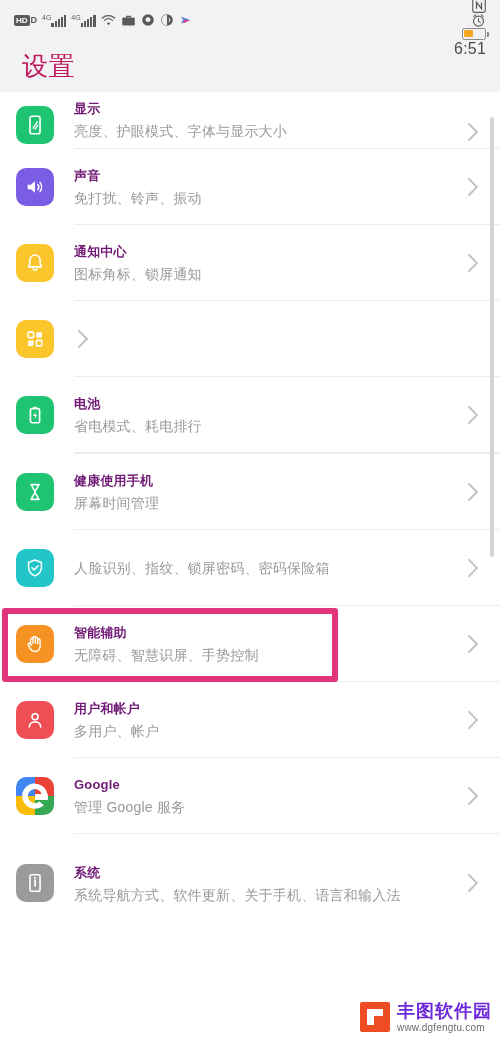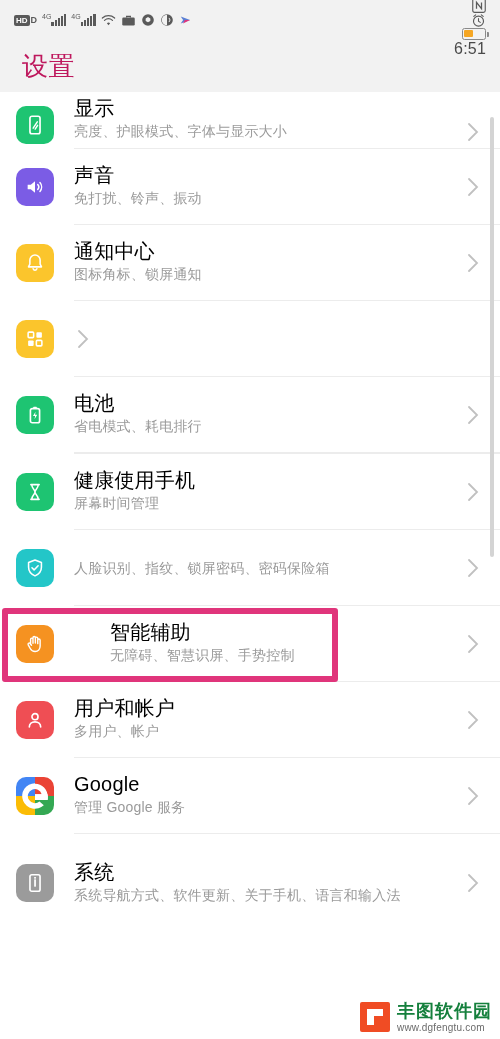--- a/index.html
+++ b/index.html
@@ -18,21 +18,21 @@
 
   
   .statusbar {
     position: relative;
     height: 40px;
     background: #f2f2f2;
     display: flex;
     align-items: center;
     padding: 0 14px;
   }
-  .sb-left { display: flex; gap: 5px; }
+  .sb-left { display: flex; align-items: center; gap: 5px; }
   .sb-right { margin-left: auto; display: flex; align-items: flex-end; gap: 0; flex-direction: column; }
   .sb-ico { display: inline-flex; align-items: center; justify-content: center; color: #5a5a5a; }
   .hd-badge {
     font-size: 8px; font-weight: bold; color: #ffffff; background: #5a5a5a;
     border-radius: 2px; padding: 1px 2px; letter-spacing: 0;
     line-height: 9px;
   }
   .hd-wrap { display: inline-flex; align-items: center; gap: 1px; }
   .hd-d { font-size: 9px; font-weight: bold; color: #5a5a5a; line-height: 9px; }
   .sig { display: inline-flex; align-items: flex-end; gap: 1px; height: 13px; }
@@ -83,30 +83,30 @@
   }
   .row.cut { min-height: 56px; align-items: flex-end; padding-bottom: 6px; }
   .ico {
     width: 38px; height: 38px; border-radius: 10px;
     flex: 0 0 38px;
     display: flex; align-items: center; justify-content: center;
     margin-right: 20px;
   }
   .ico svg { display:block; }
   .texts { flex: 1 1 auto; min-width: 0; padding-right: 6px; }
-  .t1 { font-size: 20px; color: #000000; font-weight: normal; line-height: 23px; letter-spacing: .2px; }
+  .t1 { font-size: 13px; color: #701a75; font-weight: bold; line-height: 23px; letter-spacing: .2px; }
   .t2 { font-size: 14px; color: #9a9a9a; line-height: 21px; margin-top: 1px; letter-spacing: .2px; }
   .chev { flex: 0 0 18px; width: 18px; color: #b9b9b9; display:flex; align-items:center; justify-content:center; }
   .chev svg { display: block; }
   .divider {
     height: 1px; background: #ececec; margin-left: 74px; margin-right: 0px;
   }
 
   
-  .hl-row { position: relative; gap: 36px; }
+  .hl-row { position: relative; }
   .hl-box {
     position: absolute;
     left: 2px; top: 2px; width: 336px; height: 74px;
     border: 6px solid #e0357b;
     border-radius: 3px;
     pointer-events: none;
     z-index: 5;
   }
 
   
@@ -135,21 +135,21 @@
   }
   .wm-logo::before {
     content:""; position:absolute; left: 7px; top: 7px;
     width: 16px; height: 7px; background: #ffffff;
   }
   .wm-logo::after {
     content:""; position:absolute; left: 7px; top: 14px;
     width: 7px; height: 9px; background: #ffffff;
   }
   .wm-txt { line-height: 1.05; }
-  .wm-name { font-size: 18px; font-weight: bold; color: #15803d; letter-spacing: 1px; }
+  .wm-name { font-size: 18px; font-weight: bold; color: #6d28d9; letter-spacing: 1px; }
   .wm-url { font-size: 10px; color: #6b6b6b; letter-spacing: .2px; margin-top: 2px; }
 </style>
 </head>
 <body>
 
 <div id="phone">
 
   <div class="statusbar">
     <div class="sb-left">
       <span class="hd-wrap">

